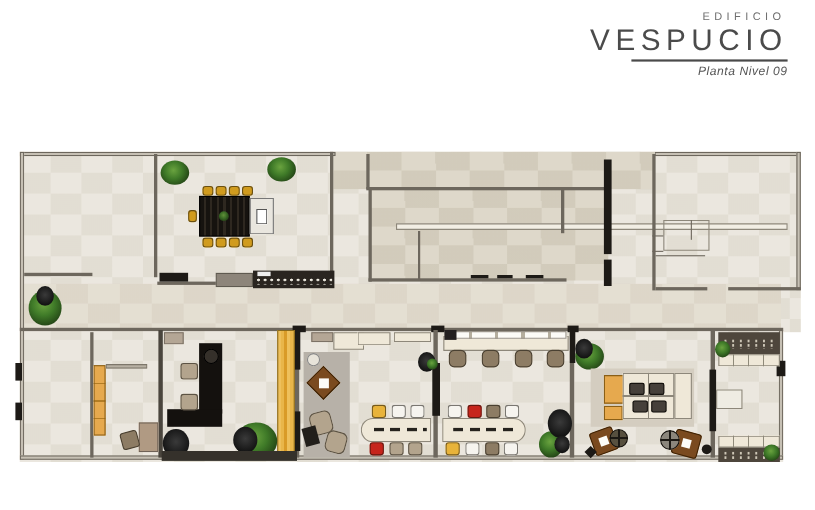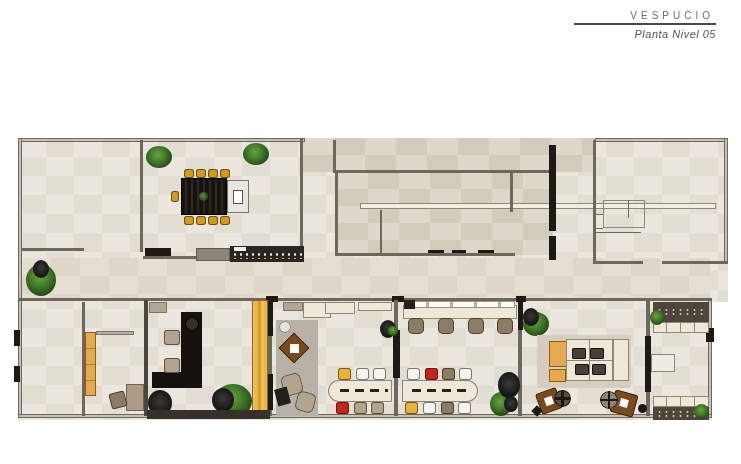--- a/index.html
+++ b/index.html
@@ -57,23 +57,24 @@
   #acceso{position:absolute;left:168px;top:424px;width:100px;text-align:center}
   .tri{width:0;height:0;border-left:11px solid transparent;border-right:11px solid transparent;border-bottom:13px solid #474747;margin:0 auto}
   .lbl{margin-top:4px;font-weight:700;font-size:13px;letter-spacing:2.5px;color:#3f3f3f}
 </style>
 </head>
 <body>
 
 <div id="stage">
 
   <header id="titleblock">
-    <div class="ed">VESPUCIO</div>
+    <div class="ed">EDIFICIO</div>
+    <div class="vs">VESPUCIO</div>
     <div class="rule"></div>
-    <div class="sub">Planta Nivel 05</div>
+    <div class="sub">Planta Nivel 09</div>
   </header>
 
   <div id="plan">
 
     <div class="a floor" style="left:18px;top:138px;width:710px;height:282px"></div>
     <div class="a floorAlt" style="left:303px;top:138px;width:292px;height:34px"></div>
     <div class="a floorAlt" style="left:337px;top:172px;width:216px;height:83px"></div>
     <div class="a floorMid" style="left:22px;top:258px;width:688px;height:42px"></div>
     <div class="a white" style="left:712px;top:302px;width:29px;height:120px"></div>
 

